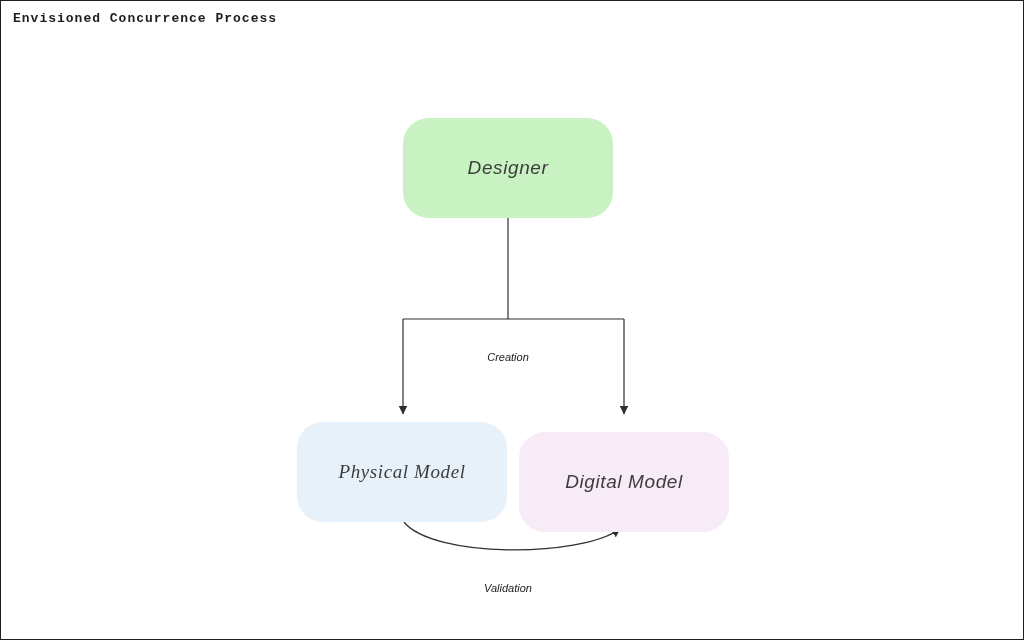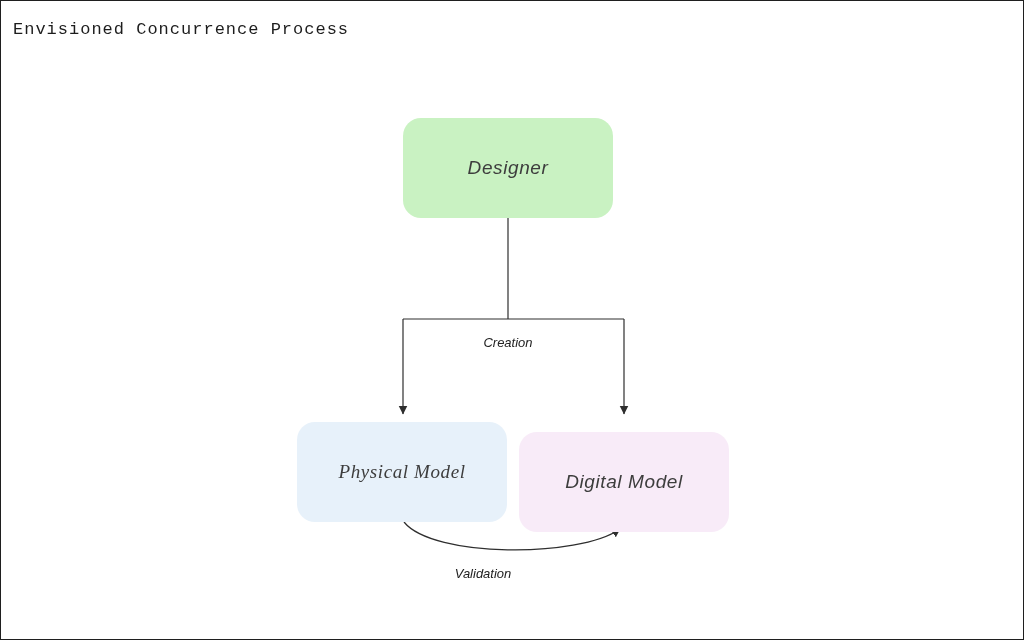--- a/index.html
+++ b/index.html
@@ -12,64 +12,65 @@
     position: relative;
     width: 1022px;
     height: 638px;
     border: 1px solid #1f1f1f;
     background: #ffffff;
     overflow: hidden;
   }
   .page-title {
     position: absolute;
     left: 12px;
-    top: 19px;
+    top: 10px;
     font-family: "Liberation Mono", "DejaVu Sans Mono", monospace;
-    font-weight: normal;
-    font-size: 17px;
+    font-weight: bold;
+    font-size: 13px;
     letter-spacing: 1px;
     color: #1d1d1d;
     white-space: nowrap;
   }
   .connector-layer {
     position: absolute;
     left: 0;
     top: 0;
     width: 1024px;
     height: 640px;
     pointer-events: none;
   }
   .node {
     position: absolute;
     width: 210px;
     height: 100px;
-    border-radius: 18px;
+    border-radius: 26px;
     display: flex;
     align-items: center;
     justify-content: center;
   }
   .node .node-label {
     font-style: italic;
     font-size: 19px;
     letter-spacing: 0.6px;
     color: #3d3d3d;
   }
   .node-designer      { left: 402px; top: 117px; }
   .node-physical      { left: 296px; top: 421px; }
   .node-digital       { left: 518px; top: 431px; }
   .edge-label {
     position: absolute;
     font-style: italic;
-    font-size: 13px;
+    font-size: 11px;
     color: #222222;
     text-align: center;
     width: 140px;
+    margin-top: 16px;
   }
   .edge-label-creation   { left: 437px; top: 334px; }
-  .edge-label-validation { left: 412px; top: 565px; text-align: center; }
+  .edge-label-validation { left: 437px; top: 565px; text-align: center; }
 </style>
 </head>
 <body>
 
 <div class="frame">
 
   <div class="page-title">Envisioned Concurrence Process</div>
 
   <svg class="connector-layer" width="1024" height="640" viewBox="0 0 1024 640">
     <defs>

